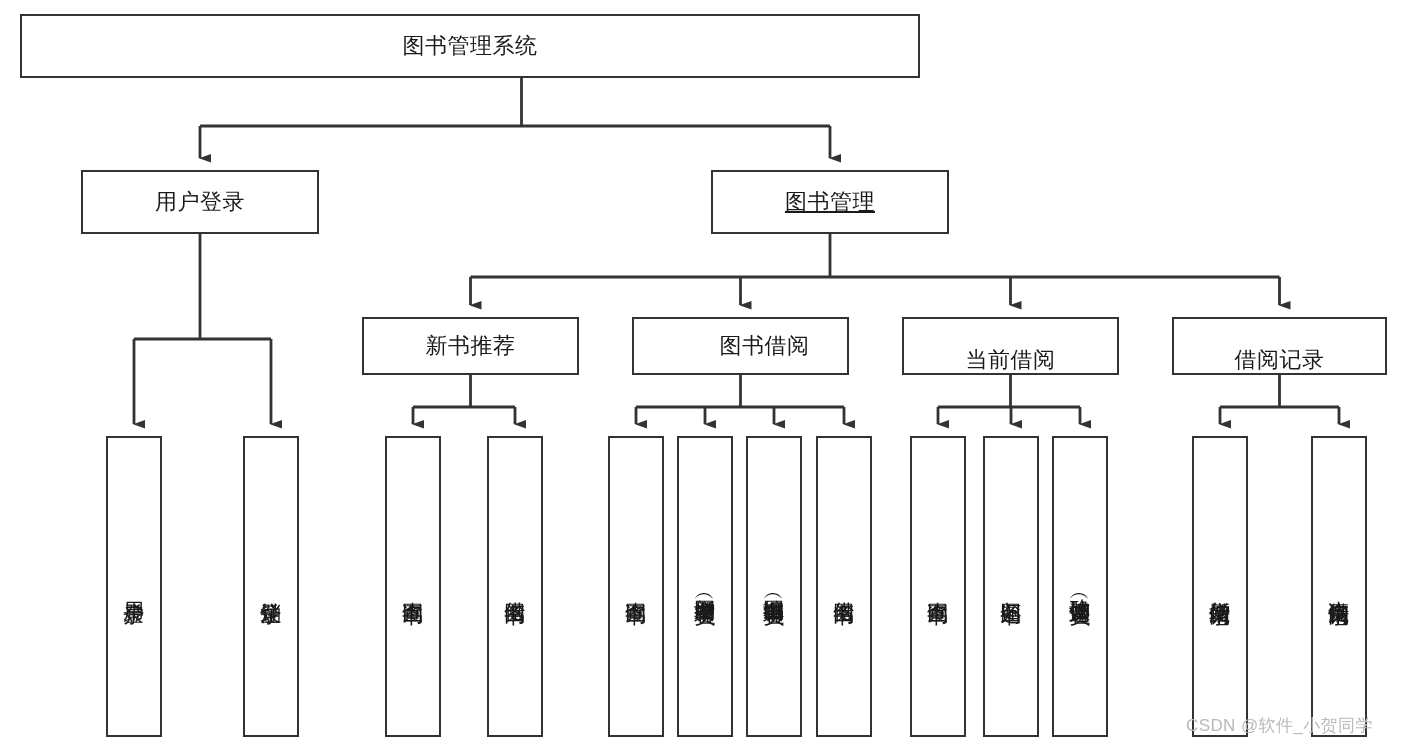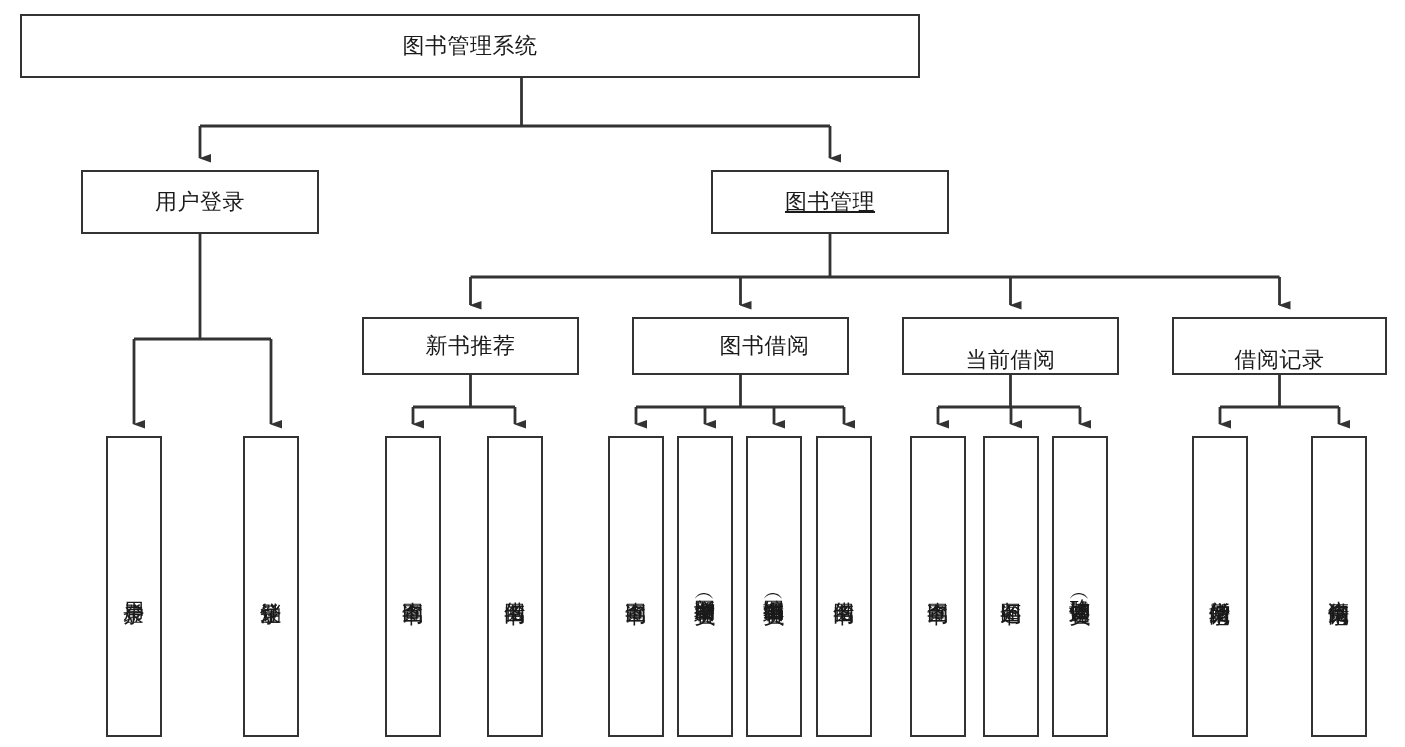--- a/index.html
+++ b/index.html
@@ -173,13 +173,14 @@
         <span class="node-label">确认归还（管理员）</span>
       </div>
       <div class="node leaf" style="left: 1192px; top: 436px; width: 56px; height: 301px;">
         <span class="node-label">新增借阅记录</span>
       </div>
       <div class="node leaf" style="left: 1311px; top: 436px; width: 56px; height: 301px;">
         <span class="node-label">查询借阅记录</span>
       </div>
     </div>
 
+  <div class="watermark">CSDN @软件_小贺同学</div>
 </div>
 
 </body></html>

